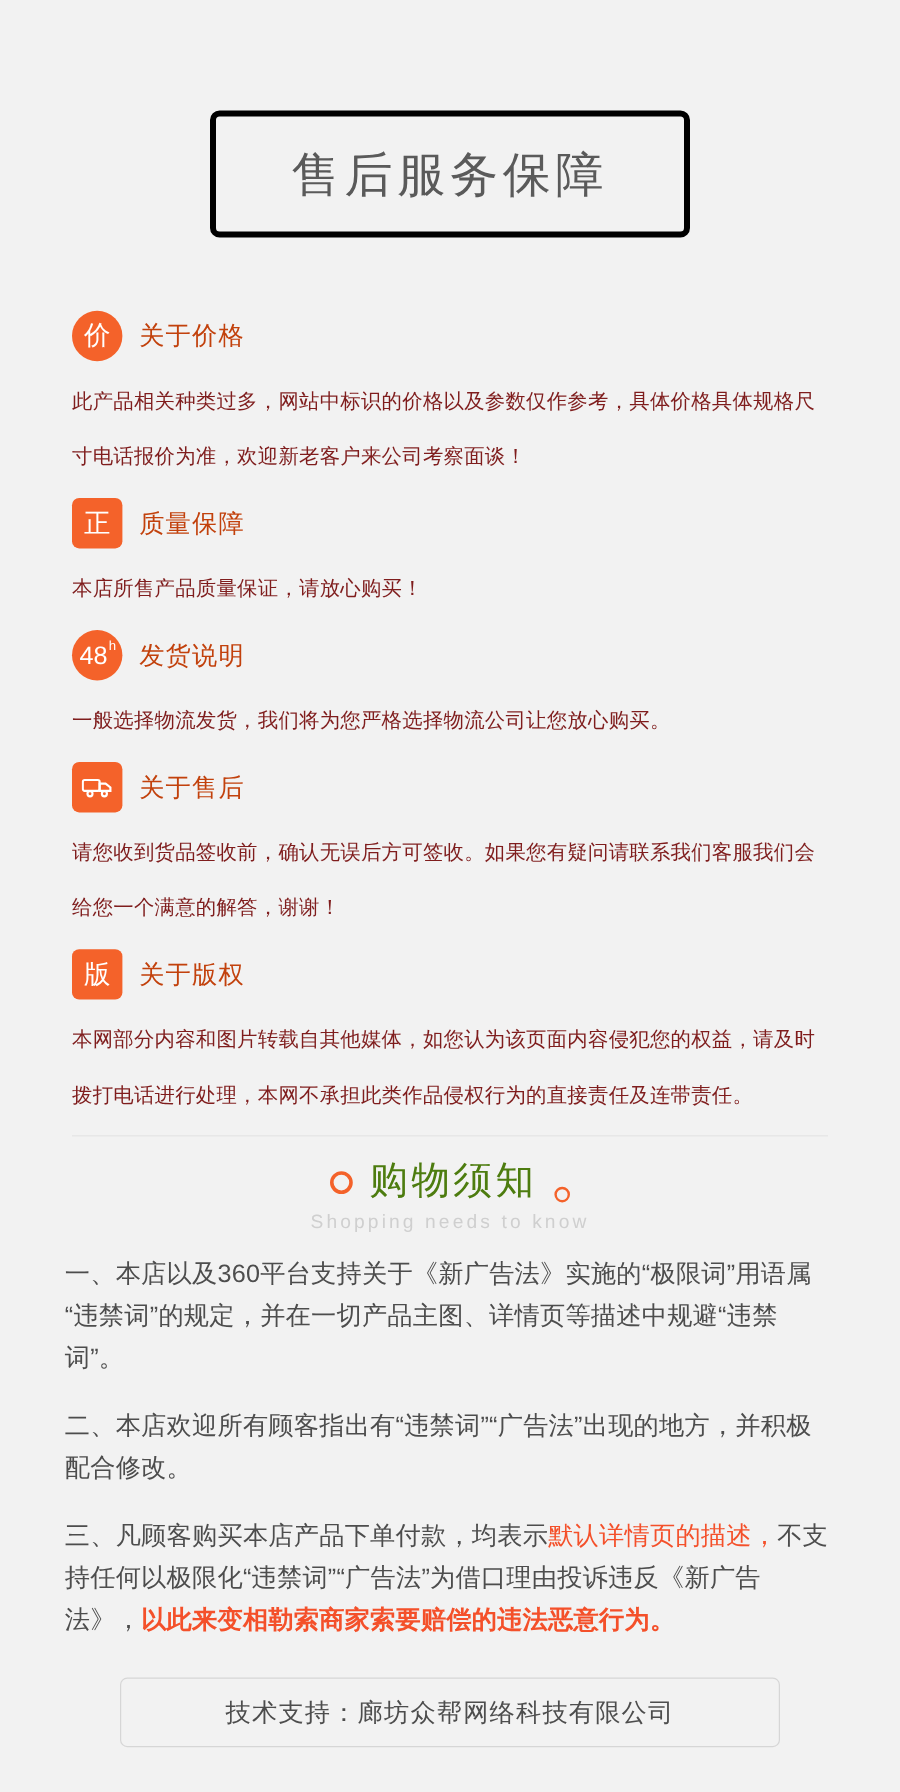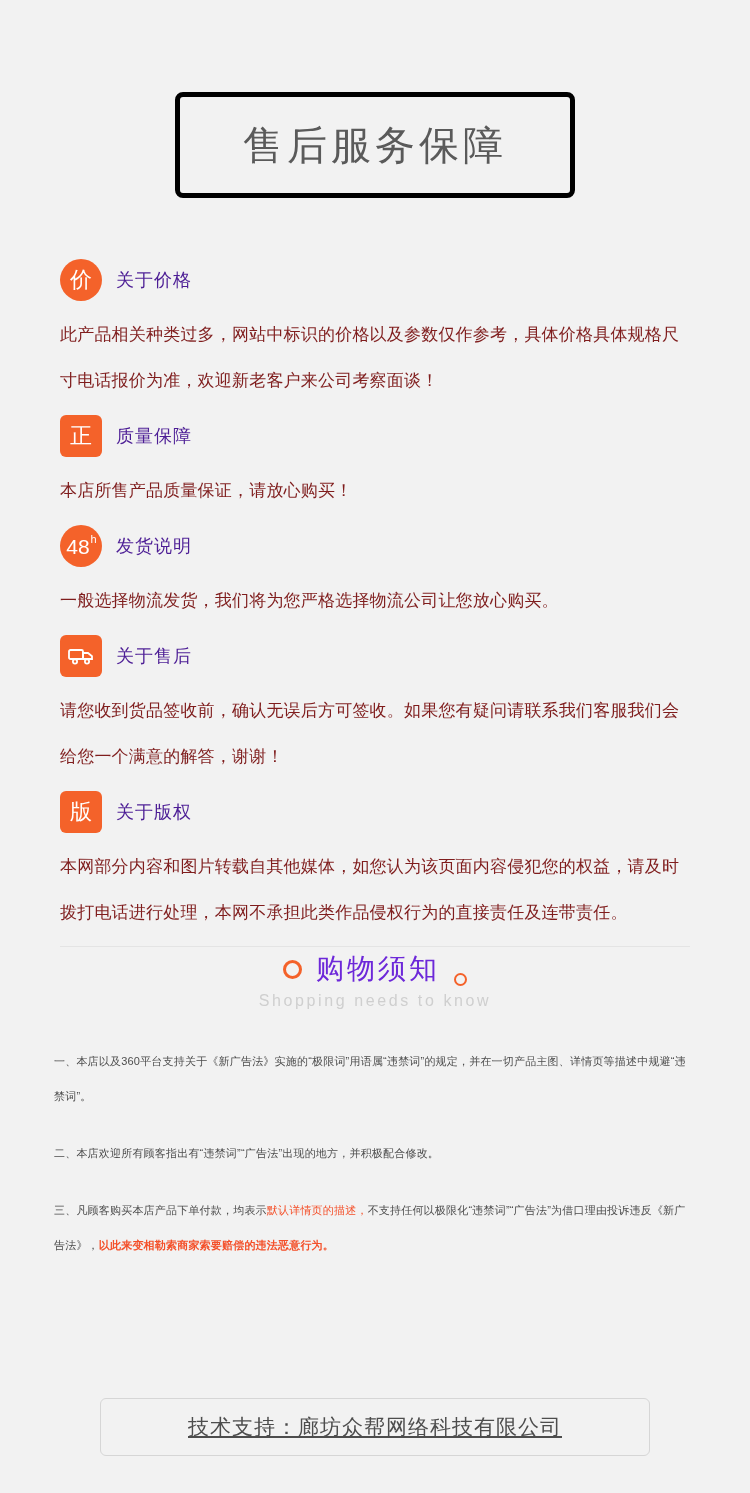--- a/index.html
+++ b/index.html
@@ -84,22 +84,22 @@
   .badge.num {
     font-size: 21px;
   }
   .badge .sup {
     font-size: 11px;
     position: relative;
     top: -7px;
     left: 1px;
   }
   .svc-title {
-    color: #4c1d95;
-    font-size: 18px;
+    color: #c2410c;
+    font-size: 21px;
     letter-spacing: 1px;
   }
   .svc-body {
     font-size: 17px;
     line-height: 46px;
     color: #7f1d1d;
     letter-spacing: 0.2px;
     padding-right: 6px;
   }
   .sep {
@@ -117,25 +117,26 @@
     left: 0;
     top: 950px;
     width: 750px;
   }
   .notice-head {
     text-align: center;
     position: relative;
     height: 76px;
   }
   .notice-head .zh {
-    font-size: 28px;
-    color: #6d28d9;
+    font-size: 32px;
+    color: #4d7c0f;
     letter-spacing: 3px;
     display: inline-block;
     position: relative;
+    margin-top: 12px;
   }
   .notice-head .ring-left,
   .notice-head .ring-right {
     display: inline-block;
     border: 3px solid #f4622a;
     border-radius: 50%;
     vertical-align: middle;
   }
   .notice-head .ring-left {
     width: 13px; height: 13px;
@@ -152,21 +153,21 @@
     margin-top: 4px;
     font-size: 16px;
     color: #cfcfcf;
     letter-spacing: 2.6px;
   }
 
   .notice-list {
     padding: 18px 54px 0 54px;
   }
   .notice-p {
-    font-size: 11px;
+    font-size: 21px;
     line-height: 35px;
     color: #4d4d4d;
     margin: 0 0 22px 0;
     letter-spacing: 0.2px;
   }
   .hl {
     color: #f4502a;
   }
   .hl-b {
     color: #f4502a;
@@ -184,21 +185,20 @@
     border-radius: 6px;
     box-sizing: border-box;
     display: flex;
     align-items: center;
     justify-content: center;
   }
   .support-box .txt {
     font-size: 21px;
     color: #4d4d4d;
     letter-spacing: 1px;
-    text-decoration: underline;
   }
 </style>
 </head>
 <body>
 
 <div class="page">
 
   <div class="title-box">
     <div class="title-text">售后服务保障</div>
   </div>

